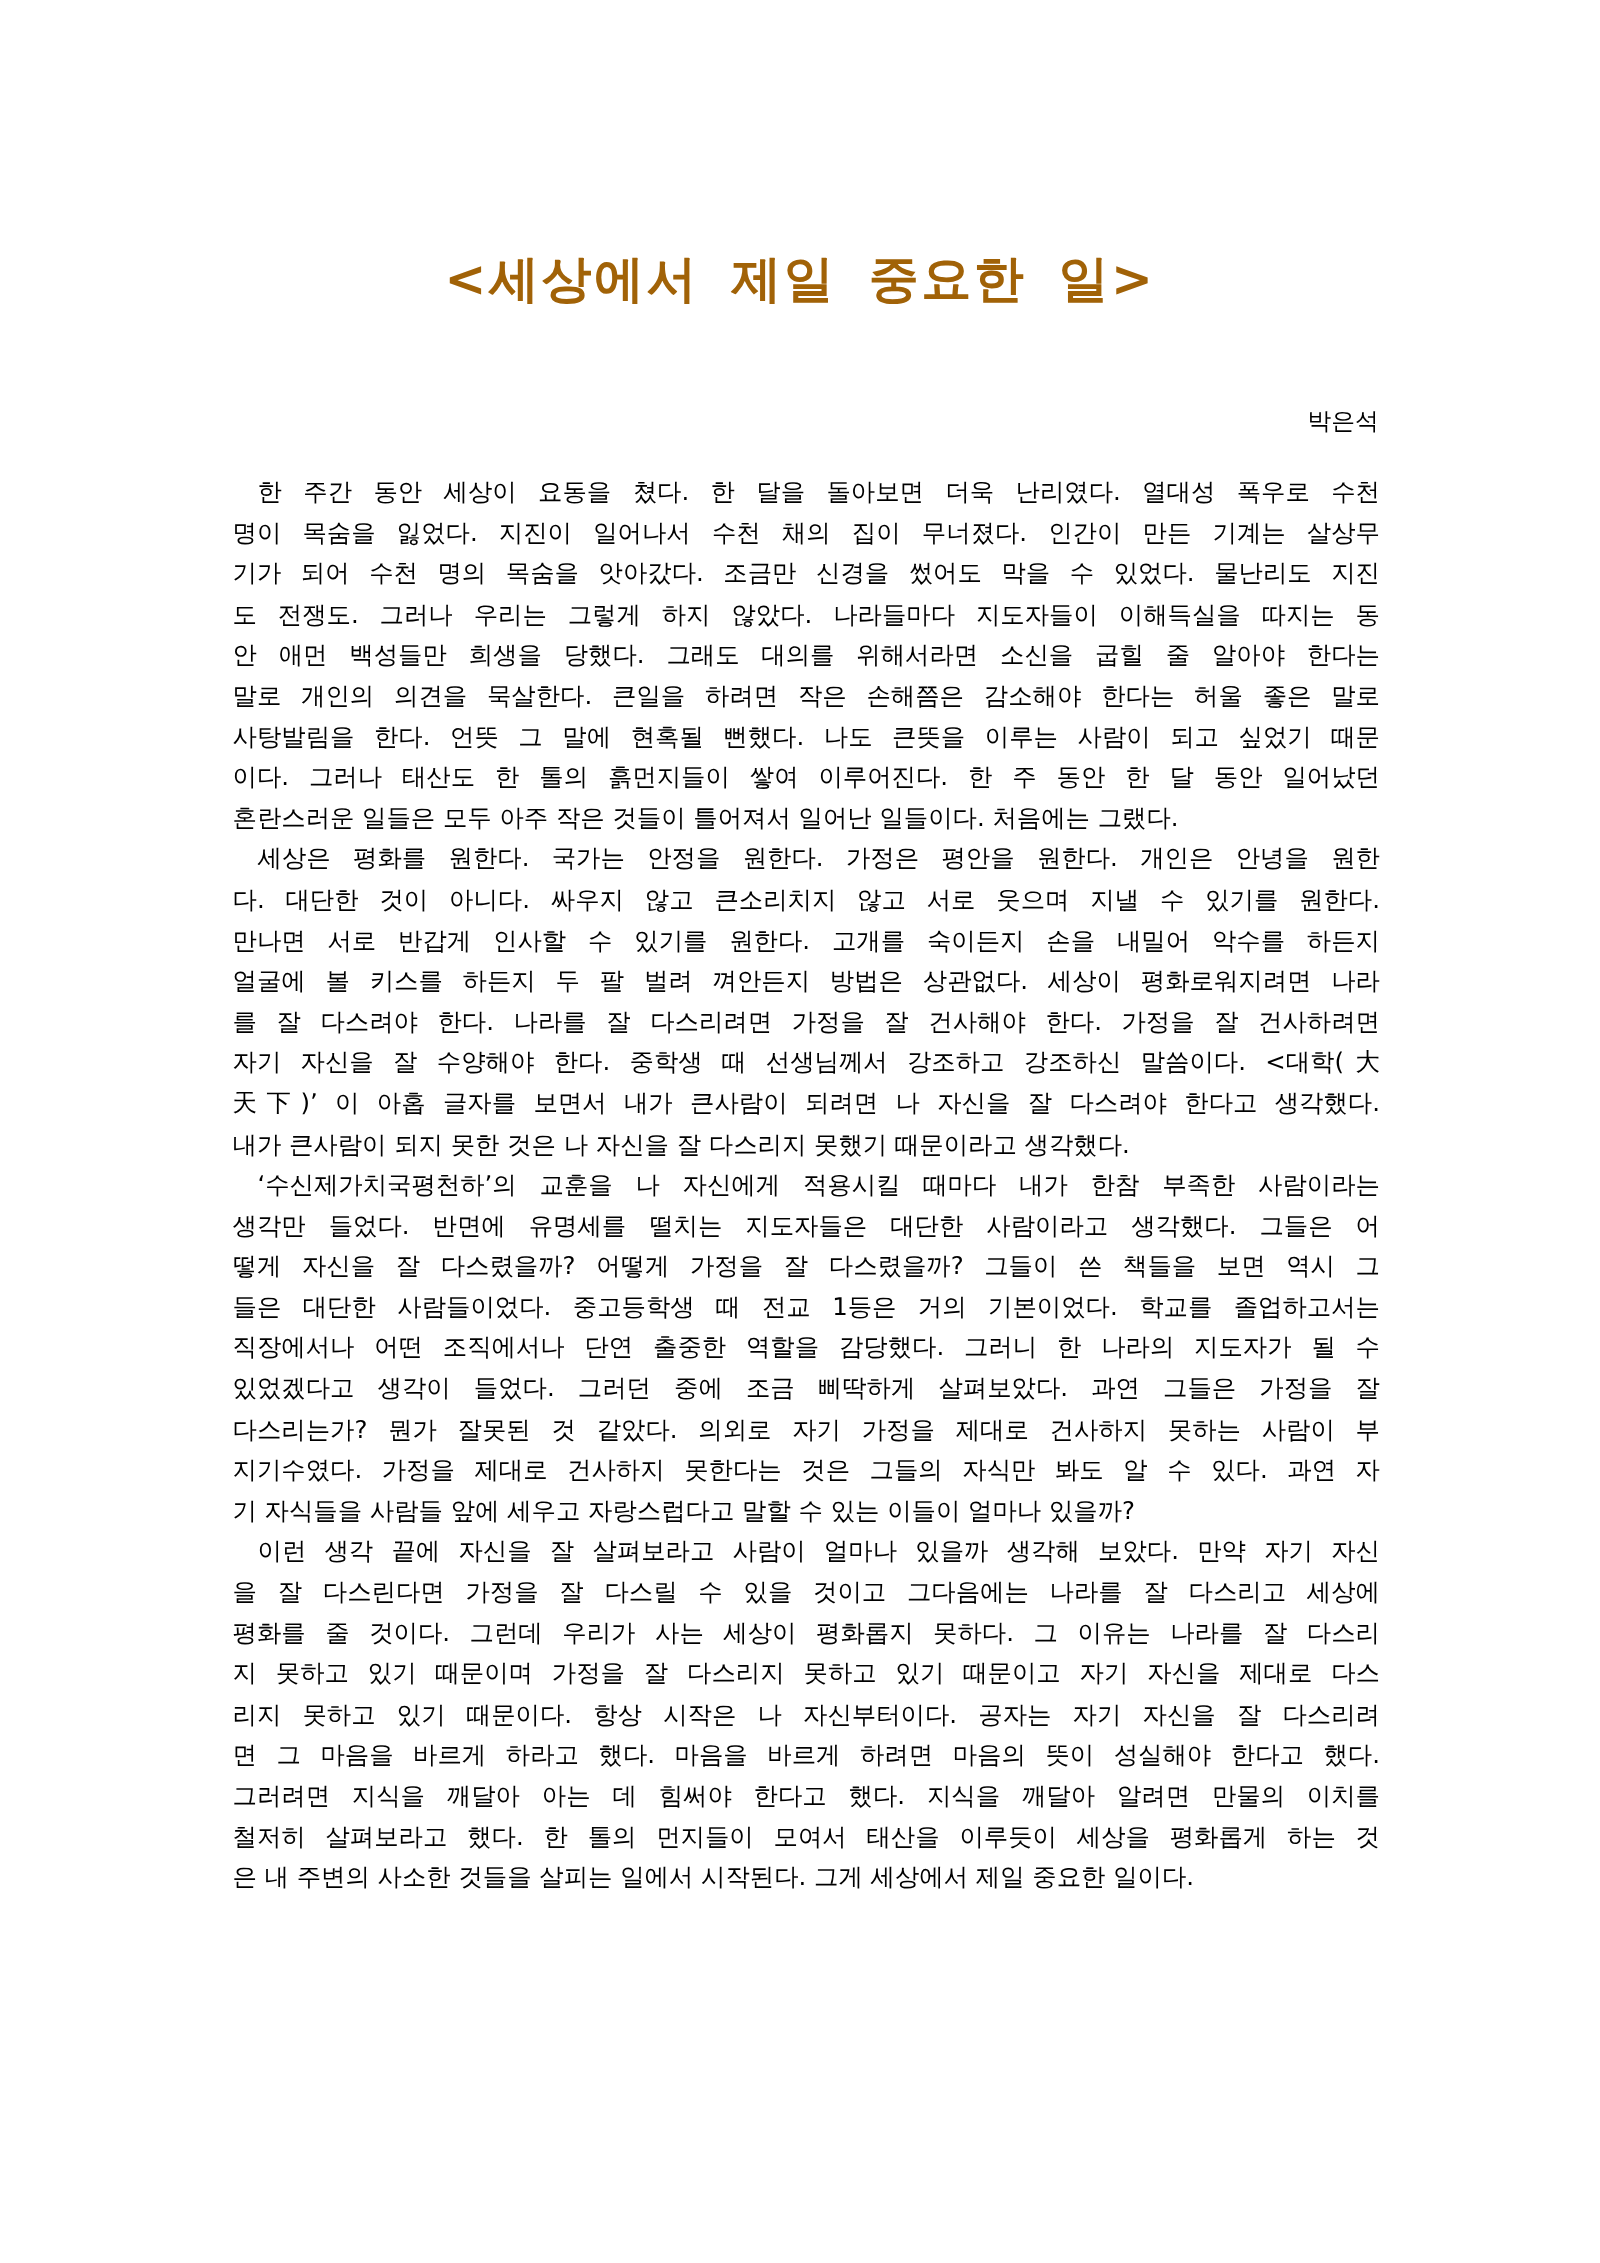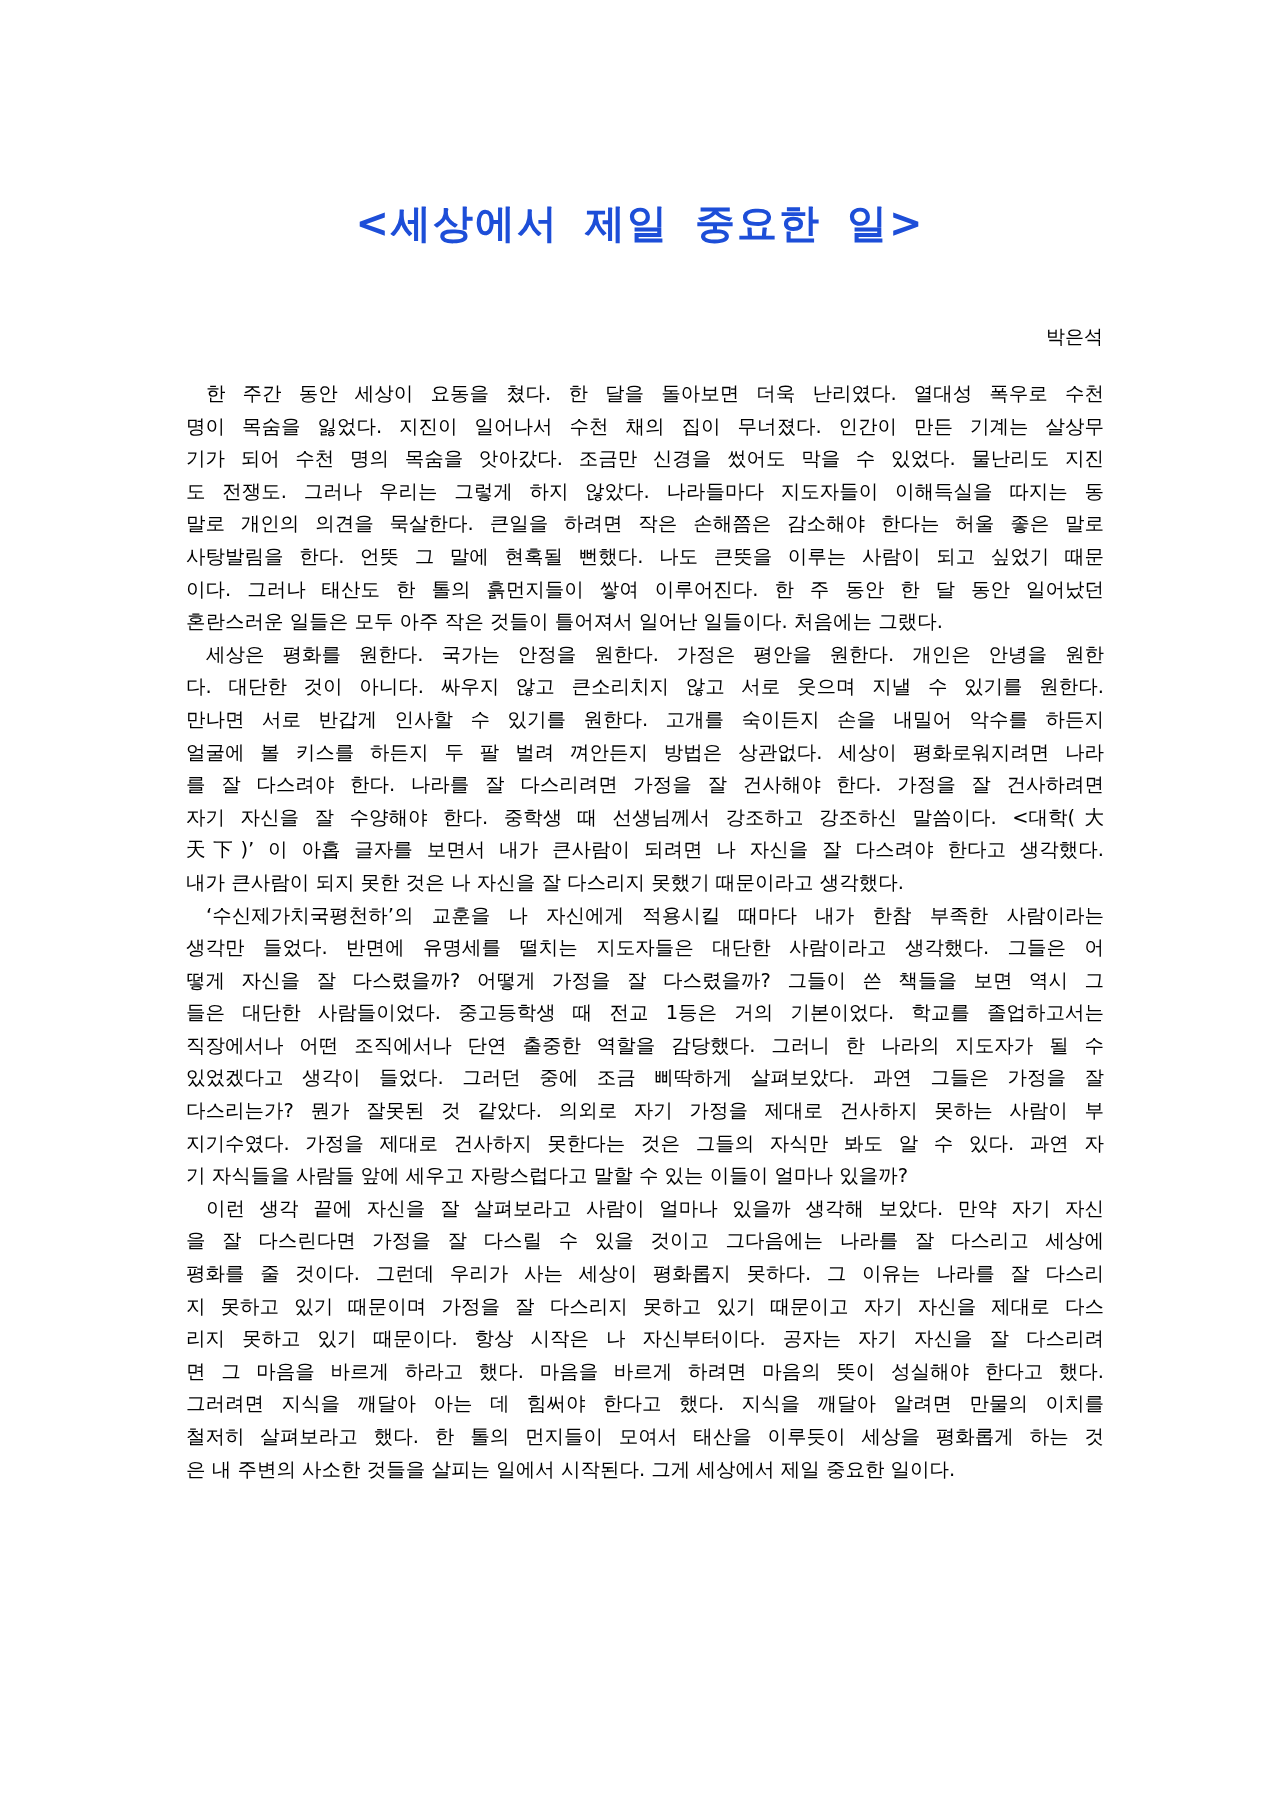--- a/index.html
+++ b/index.html
@@ -1,21 +1,21 @@
 <!DOCTYPE html>
 <html><head>
   <meta charset="utf-8">
   <style>
     html, body { margin: 0; padding: 0; background: #ffffff; }
     body { width: 1280px; height: 1810px; position: relative; overflow: hidden; }
     .page { position: absolute; left: 0; top: 0; width: 1280px; height: 1810px; background: #ffffff; }
     .title {
       position: absolute; left: 0; top: 196px; width: 1280px; text-align: center;
       font-family: "DejaVu Sans", sans-serif; font-weight: bold; font-size: 40px;
-      color: #1d4ed8; letter-spacing: 2px; word-spacing: 10px;
+      color: #a16207; letter-spacing: 2px; word-spacing: 10px;
     }
     .author {
       position: absolute; right: 177px; top: 312px;
       font-family: "DejaVu Sans", sans-serif; font-size: 19px; color: #000; margin-top: 12px;
     }
     .body-text {
       position: absolute; left: 186px; top: 378px; width: 918px;
       font-family: "DejaVu Sans", sans-serif; font-size: 19.5px; color: #000;
     }
     .line {
@@ -32,20 +32,21 @@
   <div class="title">&lt;세상에서 제일 중요한 일&gt;</div>
   <div class="author">박은석</div>
 
   <div class="body-text">
 
     <div>
       <div class="line indent">한 주간 동안 세상이 요동을 쳤다. 한 달을 돌아보면 더욱 난리였다. 열대성 폭우로 수천</div>
       <div class="line">명이 목숨을 잃었다. 지진이 일어나서 수천 채의 집이 무너졌다. 인간이 만든 기계는 살상무</div>
       <div class="line">기가 되어 수천 명의 목숨을 앗아갔다. 조금만 신경을 썼어도 막을 수 있었다. 물난리도 지진</div>
       <div class="line">도 전쟁도. 그러나 우리는 그렇게 하지 않았다. 나라들마다 지도자들이 이해득실을 따지는 동</div>
+      <div class="line">안 애먼 백성들만 희생을 당했다. 그래도 대의를 위해서라면 소신을 굽힐 줄 알아야 한다는</div>
       <div class="line">말로 개인의 의견을 묵살한다. 큰일을 하려면 작은 손해쯤은 감소해야 한다는 허울 좋은 말로</div>
       <div class="line">사탕발림을 한다. 언뜻 그 말에 현혹될 뻔했다. 나도 큰뜻을 이루는 사람이 되고 싶었기 때문</div>
       <div class="line">이다. 그러나 태산도 한 톨의 흙먼지들이 쌓여 이루어진다. 한 주 동안 한 달 동안 일어났던</div>
       <div class="line last">혼란스러운 일들은 모두 아주 작은 것들이 틀어져서 일어난 일들이다. 처음에는 그랬다.</div>
     </div>
 
     <div>
       <div class="line indent">세상은 평화를 원한다. 국가는 안정을 원한다. 가정은 평안을 원한다. 개인은 안녕을 원한</div>
       <div class="line">다. 대단한 것이 아니다. 싸우지 않고 큰소리치지 않고 서로 웃으며 지낼 수 있기를 원한다.</div>
       <div class="line">만나면 서로 반갑게 인사할 수 있기를 원한다. 고개를 숙이든지 손을 내밀어 악수를 하든지</div>

